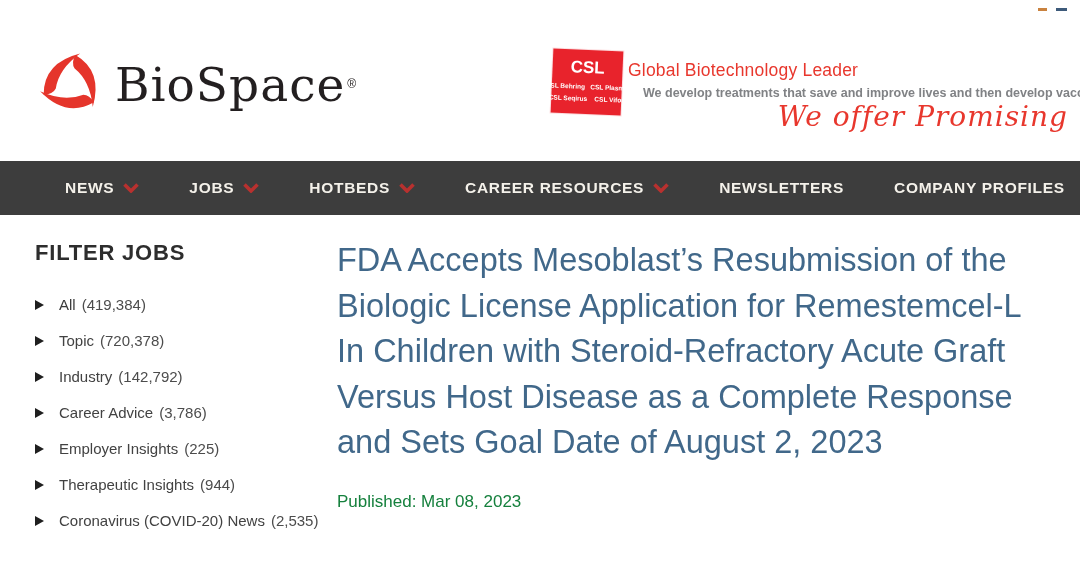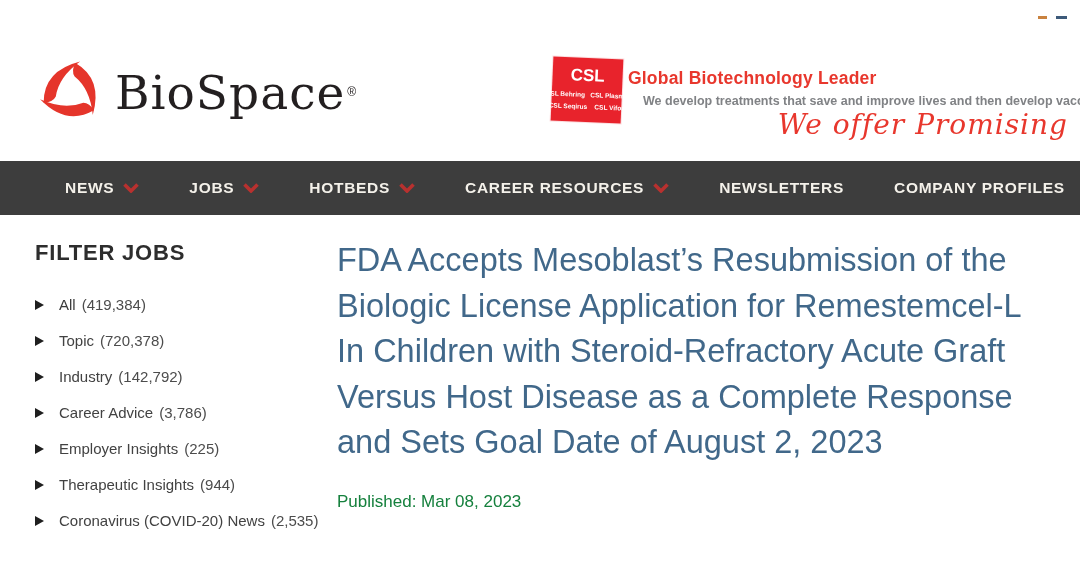--- a/index.html
+++ b/index.html
@@ -1,37 +1,37 @@
 <!DOCTYPE html>
 <html><head>
 <meta charset="utf-8">
 <style>
   * { margin:0; padding:0; box-sizing:border-box; }
   html,body { width:1080px; height:588px; background:#fff; overflow:hidden;
               font-family:"Liberation Sans", sans-serif; position:relative; }
 
   
-  .header { position:absolute; left:0; top:16px; width:1080px; height:161px; background:#fff; }
+  .header { position:absolute; left:0; top:8px; width:1080px; height:161px; background:#fff; }
 
   .logo { position:absolute; left:33px; top:38px; display:flex; align-items:center; }
   .logo-mark { width:76px; height:76px; }
   .logo-text { font-family:"DejaVu Serif", serif; font-size:47px; color:#231f20;
                letter-spacing:1px; margin-left:6px; line-height:1; }
   .logo-reg { font-size:12px; color:#231f20; vertical-align:26px; margin-left:2px;
               font-family:"Liberation Sans", sans-serif; }
 
   
   .ad { position:absolute; left:552px; top:40px; width:528px; height:96px; }
   .csl-box { position:absolute; left:0; top:2px; width:70px; height:64px; background:#e8232c;
              color:#fff; transform:rotate(2.5deg); display:flex; flex-direction:column;
              align-items:center; justify-content:center; text-align:center;
              box-shadow:0 0 0 1px rgba(232,35,44,.15); }
   .csl-title { font-weight:bold; font-size:17px; line-height:1; margin-bottom:5px; }
   .csl-brands { font-size:6.5px; font-weight:bold; line-height:1.9; white-space:pre; }
-  .ad-headline { position:absolute; left:76px; top:12px; color:#e8372d; font-weight:bold;
+  .ad-headline { position:absolute; left:76px; top:12px; color:#e8372d; font-weight:normal;
                  font-size:17.5px; letter-spacing:0.2px; white-space:nowrap; }
   .ad-body { position:absolute; left:91px; top:38px; color:#808285; font-size:12.5px;
              font-weight:bold; white-space:nowrap; width:437px; overflow:hidden; }
   .ad-tagline { position:absolute; right:12px; top:52px; white-space:nowrap;
                 display:flex; align-items:baseline; }
   .tagline-script { font-family:"DejaVu Serif", serif; font-style:italic; color:#e8372d;
                     font-size:28px; letter-spacing:1px; }
   .tagline-bold { color:#939598; font-weight:bold; font-size:27px; letter-spacing:0.5px;
                   margin-left:-3px; }
 

